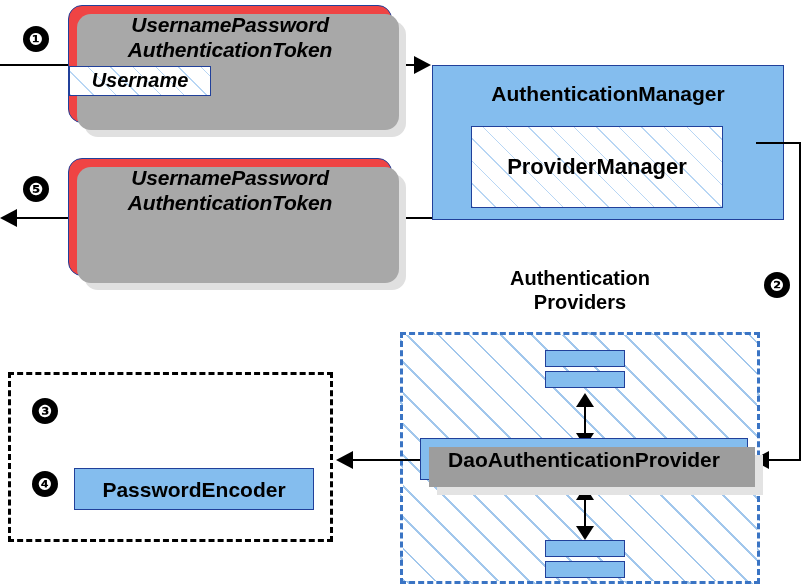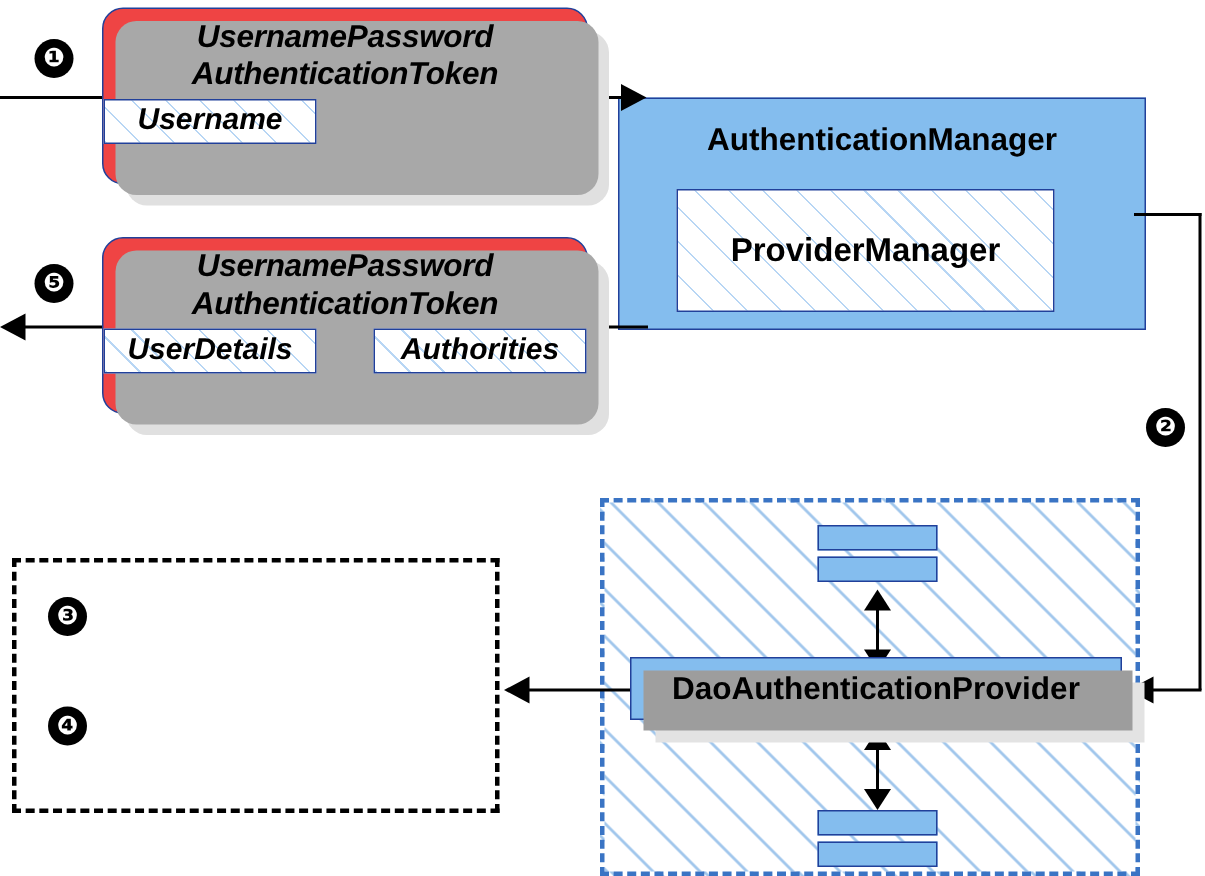--- a/index.html
+++ b/index.html
@@ -244,21 +244,21 @@
     <div class="shadow-1"></div>
     <div class="token-title">
       <div>UsernamePassword</div>
       <div>AuthenticationToken</div>
     </div>
     <div class="token-fields">
       <div class="hatch-box field-box">Username</div>
     </div>
   </div>
 
-  <div class="node shadow" style="left:412px; top:65px; width:352px; height:155px;">
+  <div class="node shadow" style="left:432px; top:65px; width:352px; height:155px;">
     <div class="manager-title">AuthenticationManager</div>
     <div class="hatch-box inner-provider">ProviderManager</div>
   </div>
 
   <div class="line-h" style="left:756px; top:142px; width:45px;"></div>
   <div class="line-v" style="left:799px; top:142px; height:318px;"></div>
   <div class="line-h" style="left:768px; top:459px; width:33px;"></div>
   <div class="arrow-l" style="left:752px; top:451px;"></div>
 
   <div class="num-badge" style="left:764px; top:272px;">❷</div>
@@ -270,26 +270,26 @@
 
   <div class="line-h" style="left:392px; top:217px; width:40px;"></div>
 
   <div class="token-card" style="left:68px; top:158px; width:324px; height:118px;">
     <div class="shadow-2"></div>
     <div class="shadow-1"></div>
     <div class="token-title">
       <div>UsernamePassword</div>
       <div>AuthenticationToken</div>
     </div>
-    <div class="token-fields">
-      <div class="hatch-box field-box">UserDetails</div>
-      <div class="hatch-box field-box">Authorities</div>
-    </div>
-  </div>
-
+  </div>
+
+  <div class="section-label" style="left:460px; top:266px; width:240px;">
+    <div>Authentication</div>
+    <div>Providers</div>
+  </div>
 
   <div class="dashed-blue-hatch" style="left:400px; top:332px; width:360px; height:252px;">
 
     <div class="mini-bar" style="left:142px; top:15px; width:80px; height:17px;"></div>
     <div class="mini-bar" style="left:142px; top:36px; width:80px; height:17px;"></div>
 
     <div class="line-v" style="left:181px; top:62px; height:46px;"></div>
     <div class="arrow-u" style="left:173px; top:58px;"></div>
     <div class="arrow-d" style="left:173px; top:98px;"></div>
 
@@ -307,15 +307,18 @@
 
   <div class="line-h" style="left:352px; top:459px; width:68px; z-index:6;"></div>
   <div class="arrow-l" style="left:336px; top:451px; z-index:6;"></div>
 
   <div class="dashed-black" style="left:8px; top:372px; width:325px; height:170px;">
 
     <div class="num-badge" style="left:21px; top:23px;">❸</div>
     <div class="num-badge" style="left:21px; top:96px;">❹</div>
 
 
+    <div class="node shadow" style="left:63px; top:93px; width:240px; height:42px;">
+      <div class="svc-label">PasswordEncoder</div>
+    </div>
   </div>
 
 </div>
 
 </body></html>

